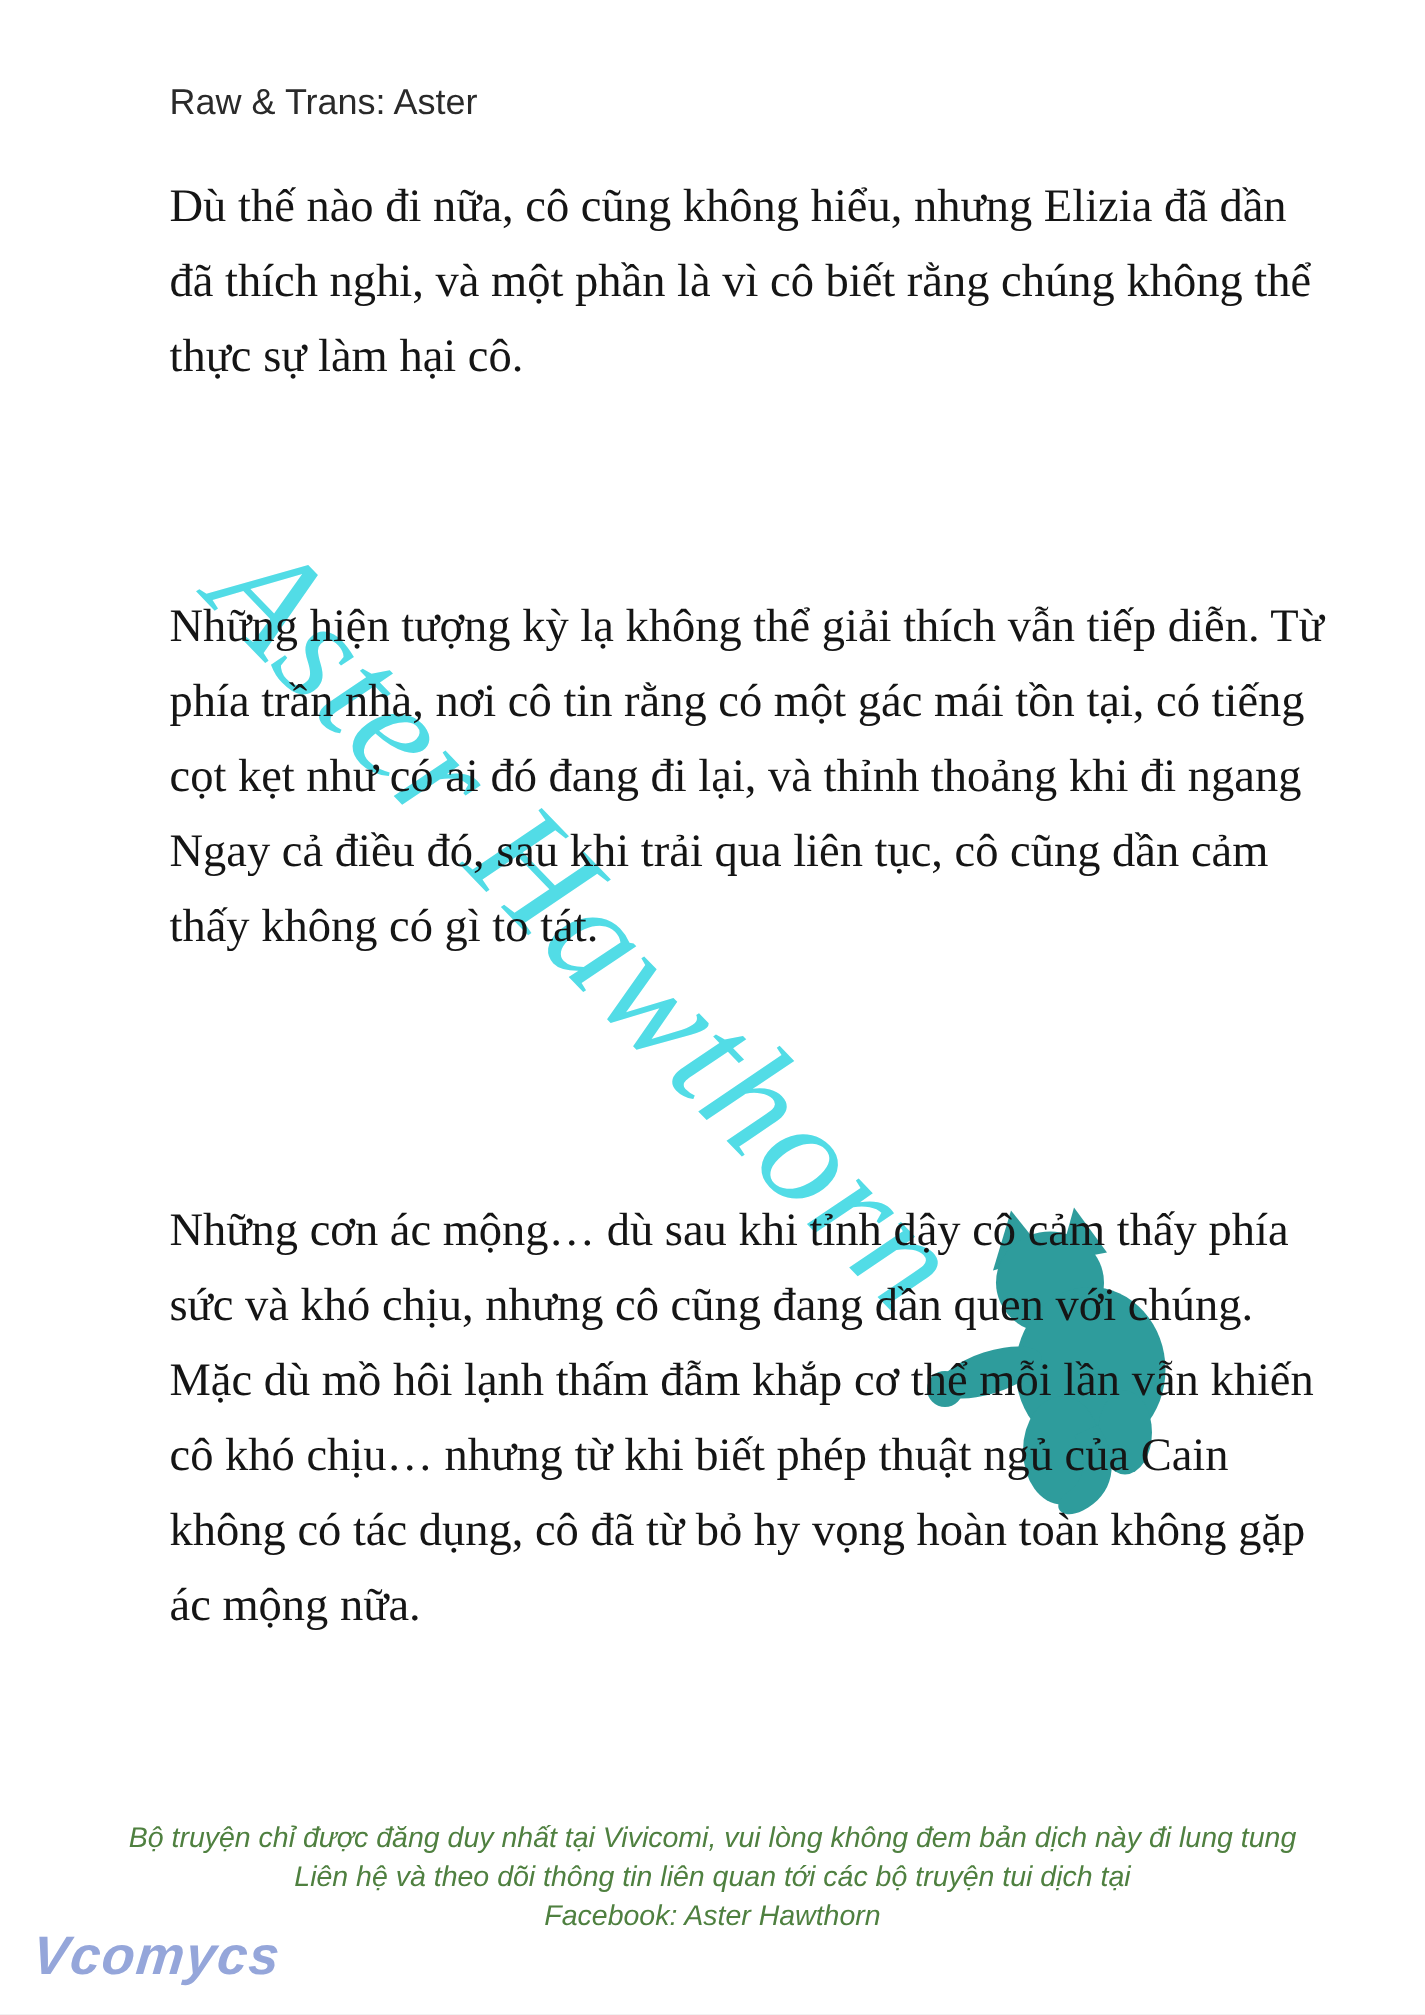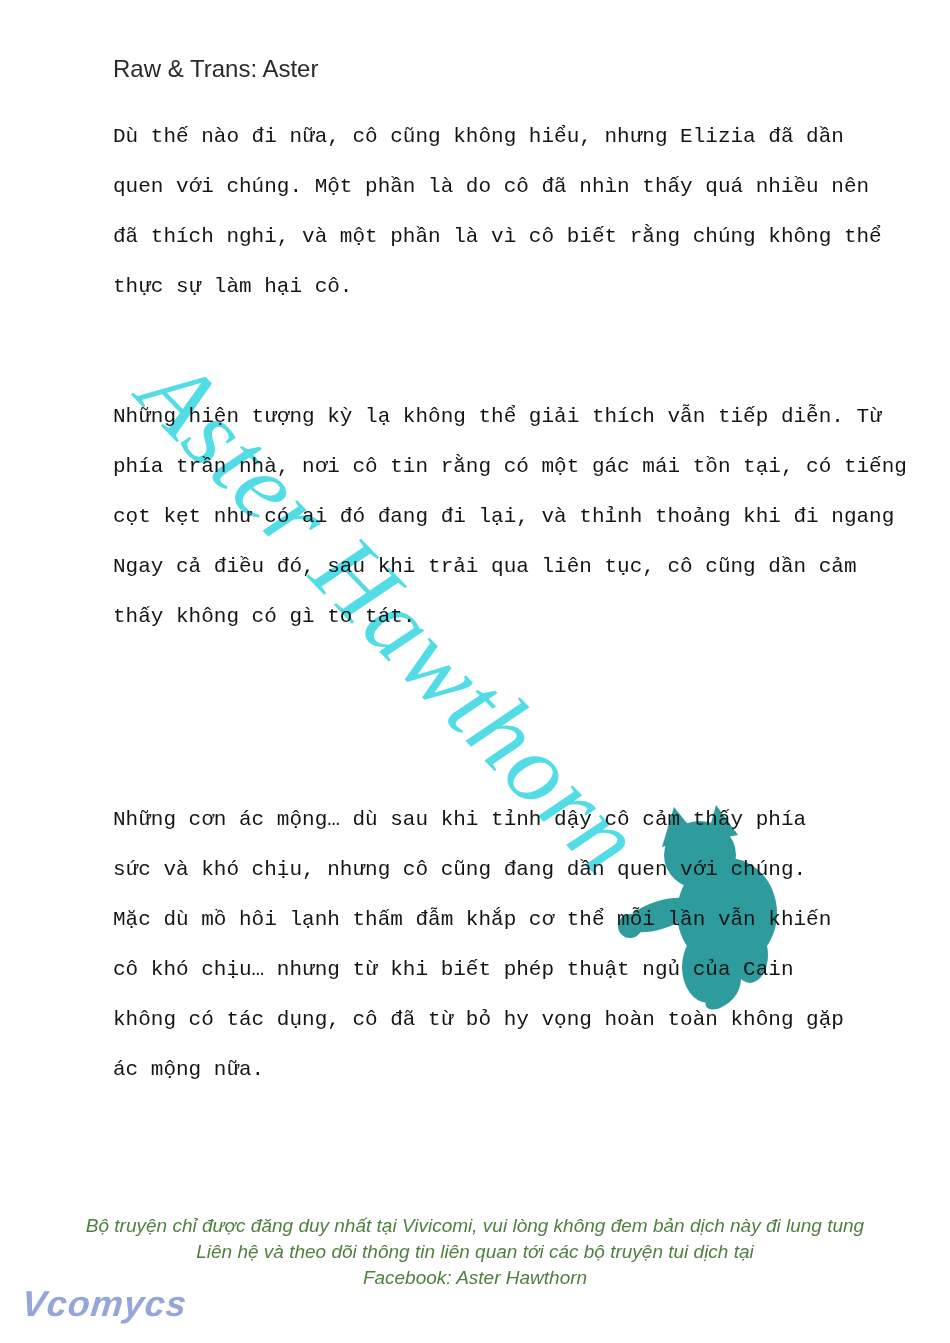--- a/index.html
+++ b/index.html
@@ -47,24 +47,23 @@
   .para{
     position:absolute;left:113px;width:740px;
     z-index:3;
   }
   .para-1{top:112px;}
   .para-2{top:392px;}
   .para-3{top:795px;}
   .line{
     display:block;
     height:50px;line-height:50px;
-    font-size:21px;
+    font-size:31px;
     color:var(--body-text,#151515);
     white-space:nowrap;
-    font-family:Liberation Mono, monospace;
   }
   .footer-notice{
     position:absolute;left:0;top:1213px;width:950px;
     text-align:center;
     font-family:"Liberation Sans","DejaVu Sans",sans-serif;
     font-weight:normal;font-style:italic;
     font-size:19px;line-height:26px;
     color:var(--footer-green,#4f8040);
     z-index:3;
   }
@@ -96,21 +95,20 @@
       <ellipse cx="48" cy="120" rx="36" ry="14" transform="rotate(-18 48 120)"></ellipse>
       <circle cx="18" cy="131" r="12"></circle>
       <ellipse cx="96" cy="172" rx="26" ry="36"></ellipse>
       <ellipse cx="138" cy="160" rx="18" ry="28"></ellipse>
       <path d="M 120,155 C 136,180 130,202 110,212 C 96,219 88,210 98,201 C 112,193 114,176 104,162 Z"></path>
     </g>
   </svg>
 
   <div class="para para-1">
     <span class="line">Dù thế nào đi nữa, cô cũng không hiểu, nhưng Elizia đã dần</span>
-    <span class="line">quen với chúng. Một phần là do cô đã nhìn thấy quá nhiều nên</span>
     <span class="line">đã thích nghi, và một phần là vì cô biết rằng chúng không thể</span>
     <span class="line">thực sự làm hại cô.</span>
   </div>
 
   <div class="para para-2">
     <span class="line">Những hiện tượng kỳ lạ không thể giải thích vẫn tiếp diễn. Từ</span>
     <span class="line">phía trần nhà, nơi cô tin rằng có một gác mái tồn tại, có tiếng</span>
     <span class="line">cọt kẹt như có ai đó đang đi lại, và thỉnh thoảng khi đi ngang</span>
     <span class="line">Ngay cả điều đó, sau khi trải qua liên tục, cô cũng dần cảm</span>
     <span class="line">thấy không có gì to tát.</span>

